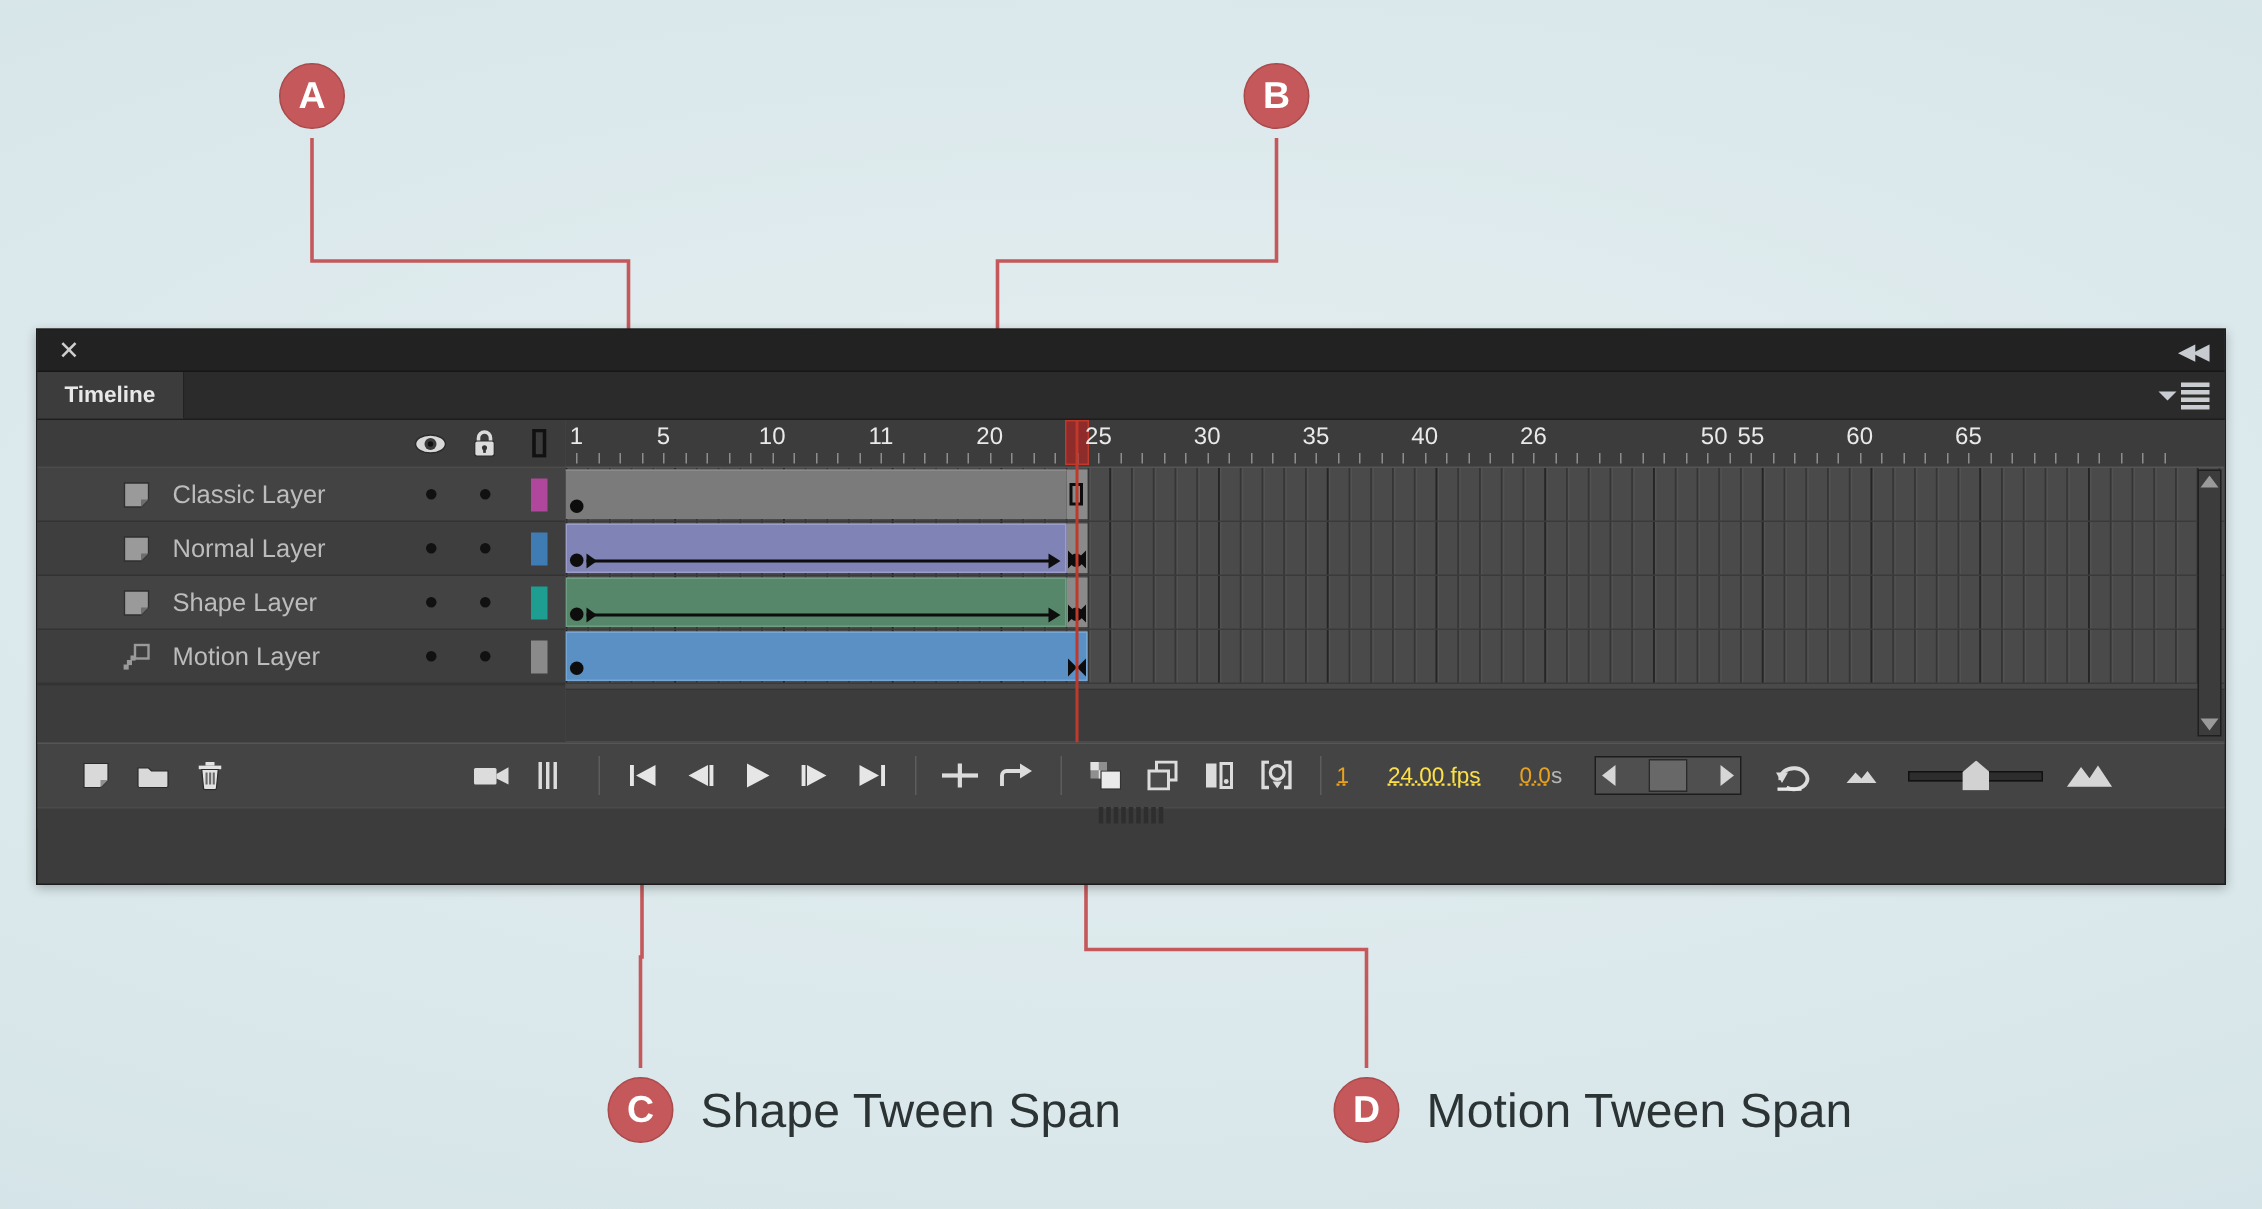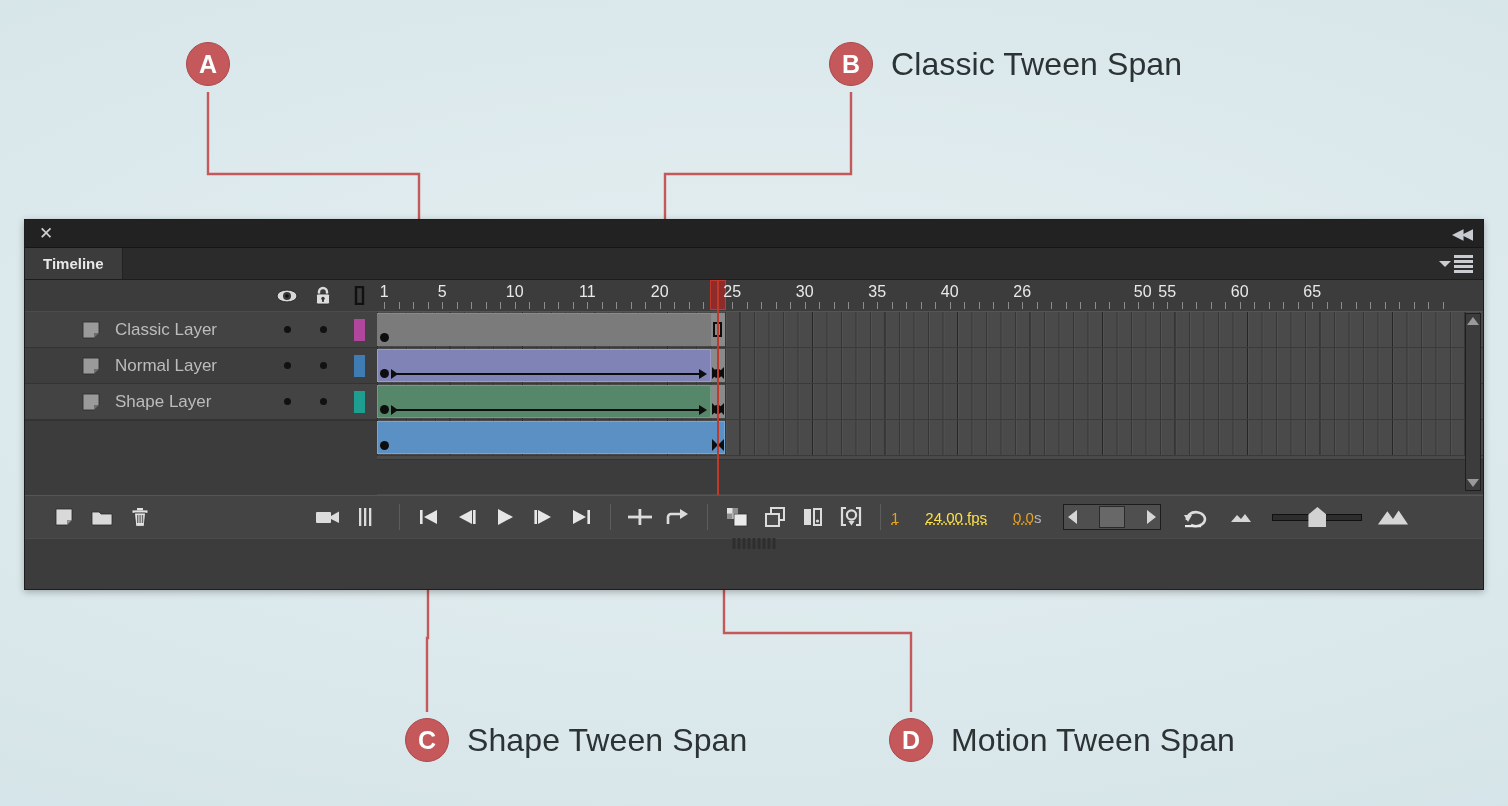--- a/index.html
+++ b/index.html
@@ -228,21 +228,20 @@
   <path d="M 851 92 L 851 174 L 665 174 L 665 381"></path>
   <path d="M 427 712 L 427 638 L 428 638 L 428 415"></path>
   <path d="M 911 712 L 911 633 L 724 633 L 724 455"></path>
 </svg>
 
 <div class="callout" style="left:186px;top:42px;">
   <div class="callout-badge">A</div>
 </div>
 <div class="callout" style="left:829px;top:42px;">
   <div class="callout-badge">B</div>
-  <div class="callout-label">Classic Tween Span</div>
 </div>
 <div class="callout" style="left:405px;top:718px;">
   <div class="callout-badge">C</div>
   <div class="callout-label">Shape Tween Span</div>
 </div>
 <div class="callout" style="left:889px;top:718px;">
   <div class="callout-badge">D</div>
   <div class="callout-label">Motion Tween Span</div>
 </div>
 
@@ -340,20 +339,40 @@
             </span>
      <span class="layer-name">Shape Layer</span>
      <span class="dot-cell">
               <i class="dot"></i>
             </span>
      <span class="dot-cell">
               <i class="dot"></i>
             </span>
      <span class="chip-cell">
               <i class="chip" style="background:#1d9e91"></i>
+            </span>
+          </div>
+          <div class="layer-row">
+            <span class="layer-icon">
+              <svg width="20" height="20" viewBox="0 0 20 20">
+  <rect x="9" y="2" width="9" height="9" fill="none" stroke="#9a9a9a" stroke-width="1.6"></rect>
+  <rect x="6" y="9" width="3.4" height="3.4" fill="#9a9a9a"></rect>
+  <rect x="3.6" y="12" width="3.4" height="3.4" fill="#9a9a9a"></rect>
+  <rect x="1.4" y="15" width="3.4" height="3.4" fill="#9a9a9a"></rect>
+              </svg>
+            </span>
+     <span class="layer-name">Motion Layer</span>
+     <span class="dot-cell">
+              <i class="dot"></i>
+            </span>
+     <span class="dot-cell">
+              <i class="dot"></i>
+            </span>
+     <span class="chip-cell">
+              <i class="chip" style="background:#8a8a8a"></i>
             </span>
           </div>
         </div>
       <div class="layers-filler"></div>
     </div>
 
     <div class="frames-col">
 
       <div class="ruler" id="ruler">
           <div class="playhead-marker" style="left: 332.75px;"></div>

